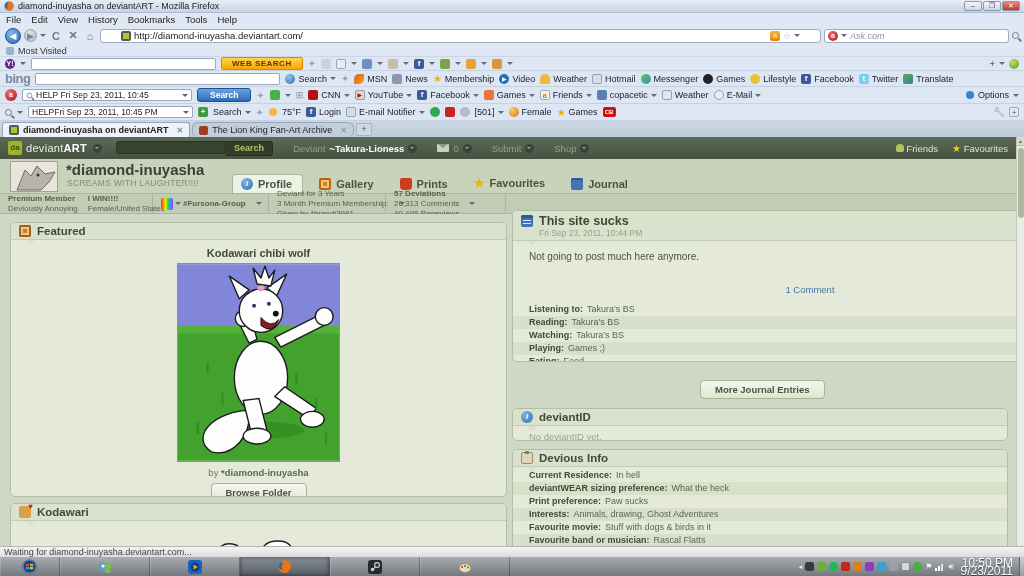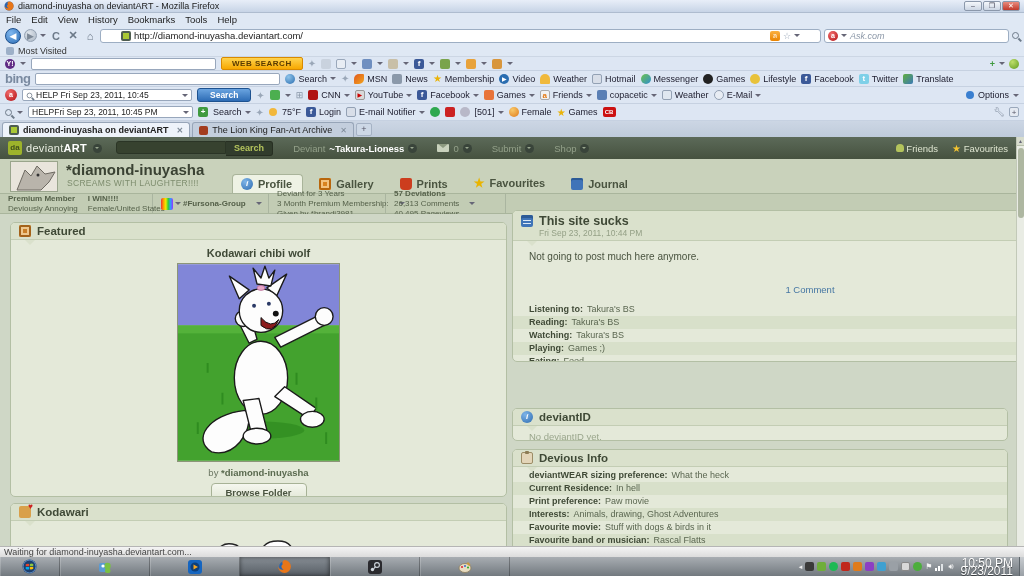--- a/index.html
+++ b/index.html
@@ -57,21 +57,21 @@
   .bluebtn { background:linear-gradient(#6aa4e0,#2d6cb5); border:1px solid #1d5290; border-radius:3px;
     color:#fff; font-size:8.5px; font-weight:bold; padding:1px 12px; }
   .bing-logo { color:#7a8aa0; font-weight:bold; font-size:13px; letter-spacing:-.5px; }
   .rightend { margin-left:auto; display:flex; align-items:center; gap:4px; }
 
   .tabstrip { position:absolute; top:121px; left:0; right:0; height:16px; background:linear-gradient(#ccd6e4,#bfcbdb);
     display:flex; align-items:flex-end; padding:0 2px; gap:2px; }
   .tab { height:15px; display:flex; align-items:center; gap:4px; padding:0 6px; font-size:9px;
     border:1px solid #97a5b8; border-bottom:none; border-radius:3px 3px 0 0; color:#222; }
   .tab.active { background:#eef3fa; font-weight:bold; }
-  .tab.inactive { background:#c3cedd; }
+  .tab.inactive { background:#c3cedd;border-radius:6px; }
   .tabx { color:#7c8896; font-size:8px; margin-left:4px; }
   .newtab { width:16px; height:13px; border:1px solid #a5b2c4; border-radius:2px; background:#cdd8e6;
     font-size:9px; line-height:11px; text-align:center; color:#556; margin-bottom:1px; }
 
   
   .viewport { position:absolute; top:137px; left:0; width:1016px; height:409px; background:#cfd7c6; overflow:hidden; }
   .scrollbar { position:absolute; top:137px; right:0; width:8px; height:409px; background:#e9ece4; border-left:1px solid #c2c9b8; }
   .sb-btn { height:9px; background:#d7dccd; border-bottom:1px solid #b7bfab; font-size:5px; text-align:center; line-height:9px; color:#667; }
   .sb-thumb { position:absolute; top:11px; left:1px; width:6px; height:70px; background:#aeb7a1; border-radius:3px; }
 
@@ -609,48 +609,49 @@
             <span class="b">Playing:</span>
             <span>Games ;)</span>
           </div>
         <div class="fact-row">
             <span class="b">Eating:</span>
             <span>Food</span>
           </div>
 
       </div>
     </div>
+    <button class="gbutton" style="position:absolute; left:700px; top:243px; margin:0">More Journal Entries</button>
 
     <div class="box" style="left:512px; top:271px; width:496px; height:33px">
       <div class="box-h">
           <span class="bh-ico ico-id">i</span>
           <span>deviantID</span>
           <span class="notch"></span>
         </div>
       <div class="empty-note">No deviantID yet.</div>
     </div>
 
     <div class="box" style="left:512px; top:312px; width:496px; height:110px">
       <div class="box-h">
           <span class="bh-ico ico-clip"></span>
           <span>Devious Info</span>
           <span class="notch"></span>
         </div>
       <div style="margin-top:2px">
         <div class="fact-row">
+            <span class="b">Current Residence:</span>
+            <span>In hell</span>
+          </div>
+        <div class="fact-row">
             <span class="b">deviantWEAR sizing preference:</span>
             <span>What the heck</span>
           </div>
         <div class="fact-row">
-            <span class="b">Current Residence:</span>
-            <span>In hell</span>
-          </div>
-        <div class="fact-row">
             <span class="b">Print preference:</span>
-            <span>Paw movie</span>
+            <span>Paw sucks</span>
           </div>
         <div class="fact-row">
             <span class="b">Interests:</span>
             <span>Animals, drawing, Ghost Adventures</span>
           </div>
         <div class="fact-row">
             <span class="b">Favourite movie:</span>
             <span>Stuff with dogs &amp; birds in it</span>
           </div>
         <div class="fact-row">

